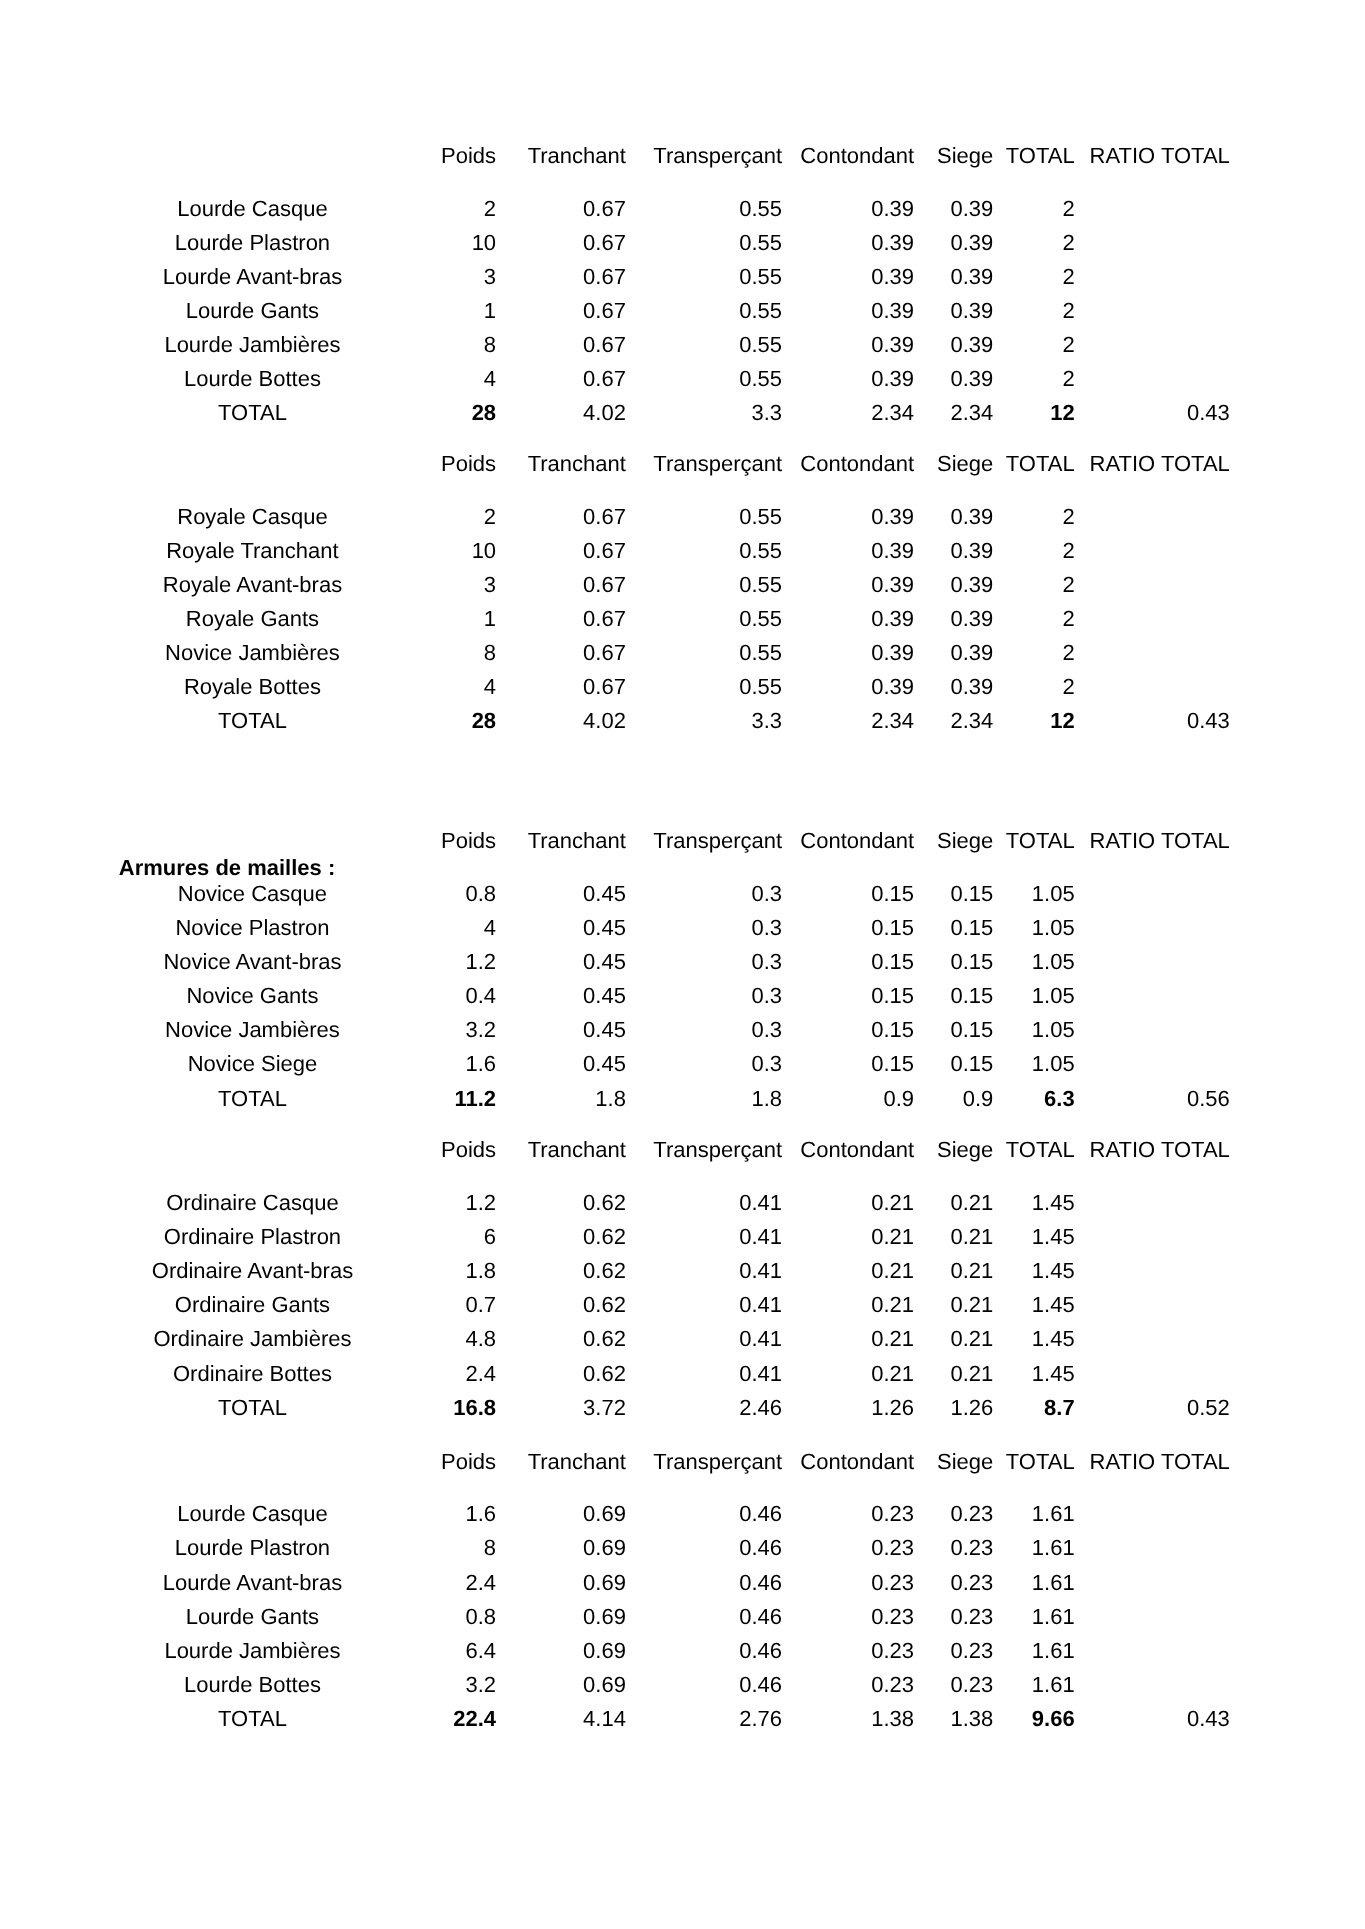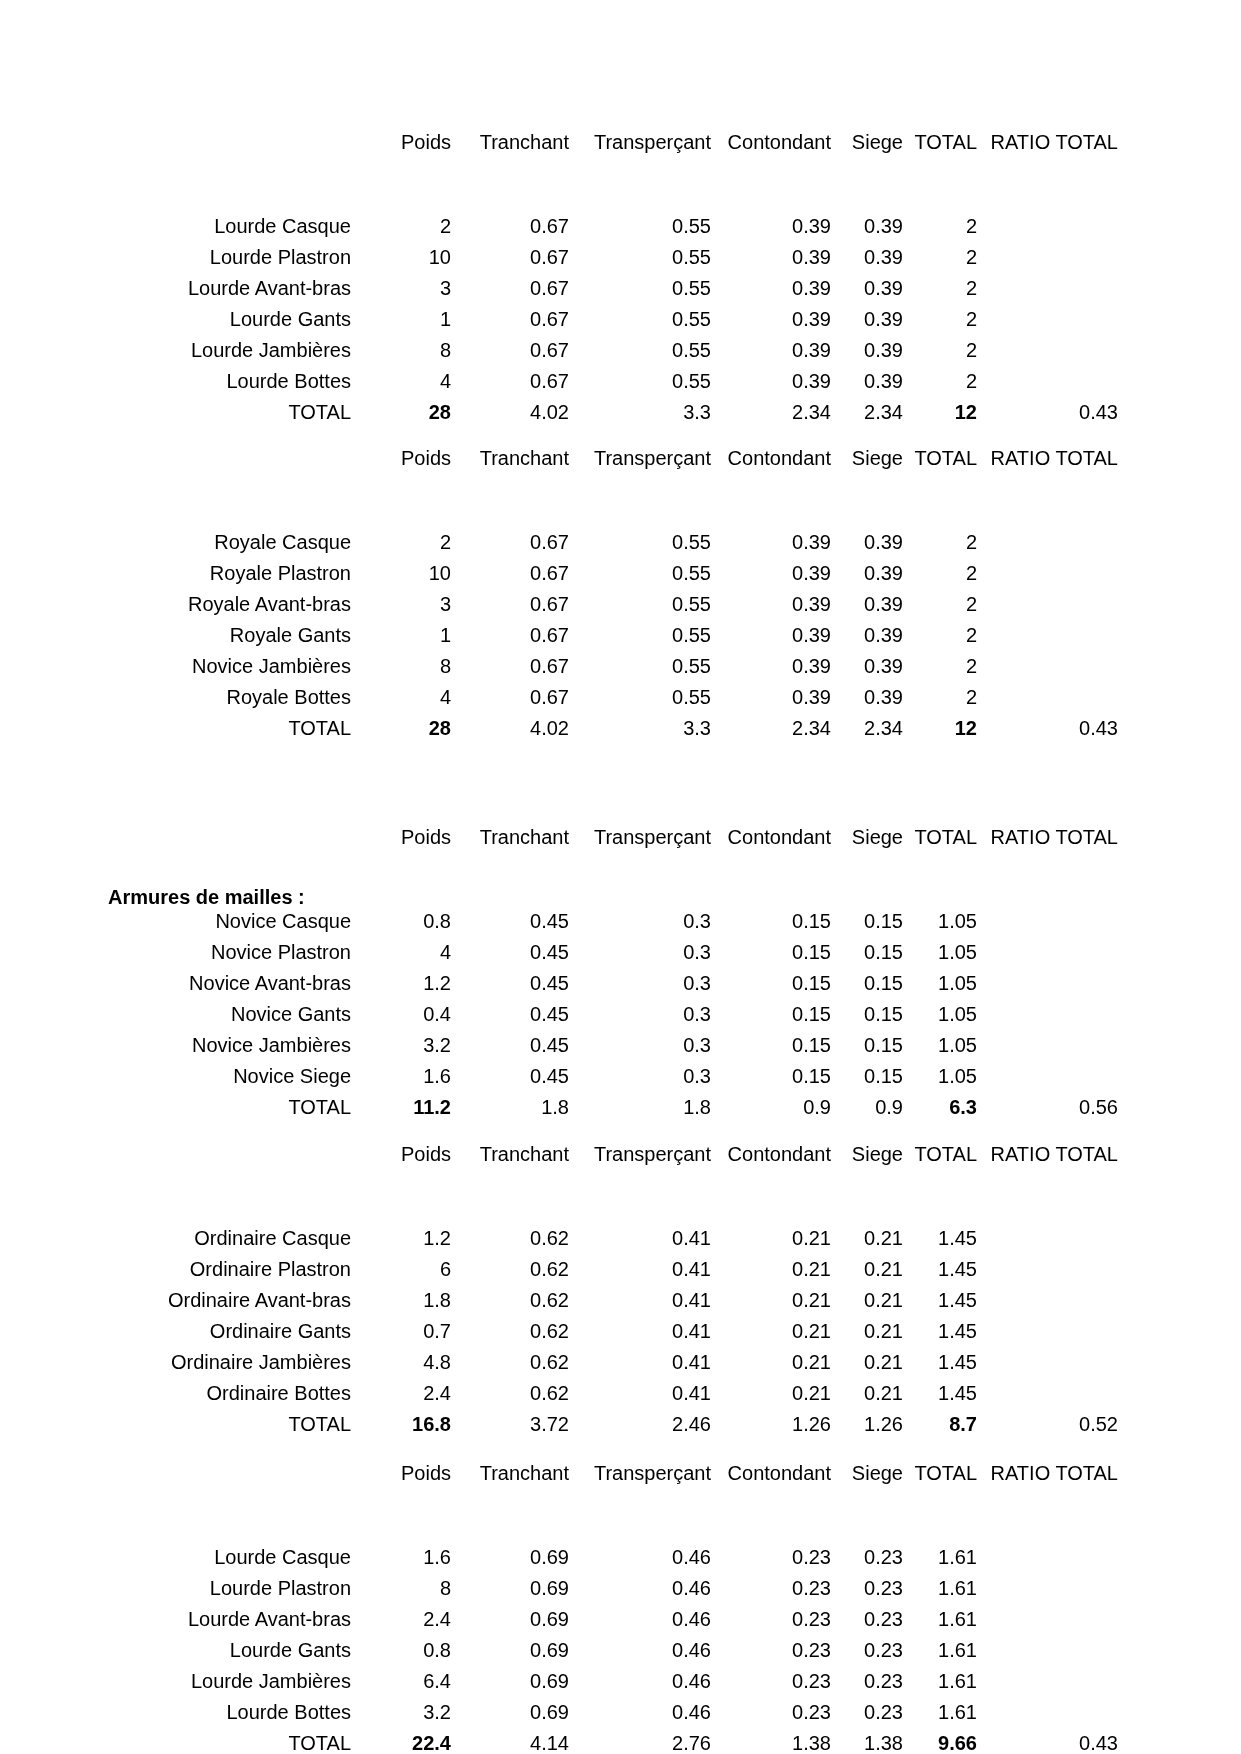--- a/index.html
+++ b/index.html
@@ -29,31 +29,30 @@
     display: grid;
     grid-template-columns: 243px 100px 118px 142px 120px 72px 74px 141px;
     height: 31px;
     align-items: center;
   }
   .spacer-row {
     height: 17px;
     display: flex;
     align-items: center;
     overflow: visible;
-    margin-top: 36px;
   }
   .section-label {
     font-weight: bold;
     white-space: nowrap;
     line-height: 17px;
   }
   .cell { white-space: nowrap; }
   .num { text-align: right; }
   .hdr { text-align: right; }
-  .row-label { text-align: right; }
+  .row-label { text-align: center; }
   .bold { font-weight: bold; }
 </style>
 </head>
 <body>
 
 <main class="sheet" id="sheet-root">
     <section class="armor-table t1">
       <div class="grid-row">
         <div class="cell row-label"></div>
         <div class="cell hdr">Poids</div>
@@ -152,21 +151,21 @@
         <div class="cell row-label">Royale Casque</div>
         <div class="cell num">2</div>
         <div class="cell num">0.67</div>
         <div class="cell num">0.55</div>
         <div class="cell num">0.39</div>
         <div class="cell num">0.39</div>
         <div class="cell num">2</div>
         <div class="cell num"></div>
       </div>
       <div class="grid-row">
-        <div class="cell row-label">Royale Plastron</div>
+        <div class="cell row-label">Royale Tranchant</div>
         <div class="cell num">10</div>
         <div class="cell num">0.67</div>
         <div class="cell num">0.55</div>
         <div class="cell num">0.39</div>
         <div class="cell num">0.39</div>
         <div class="cell num">2</div>
         <div class="cell num"></div>
       </div>
       <div class="grid-row">
         <div class="cell row-label">Royale Avant-bras</div>

